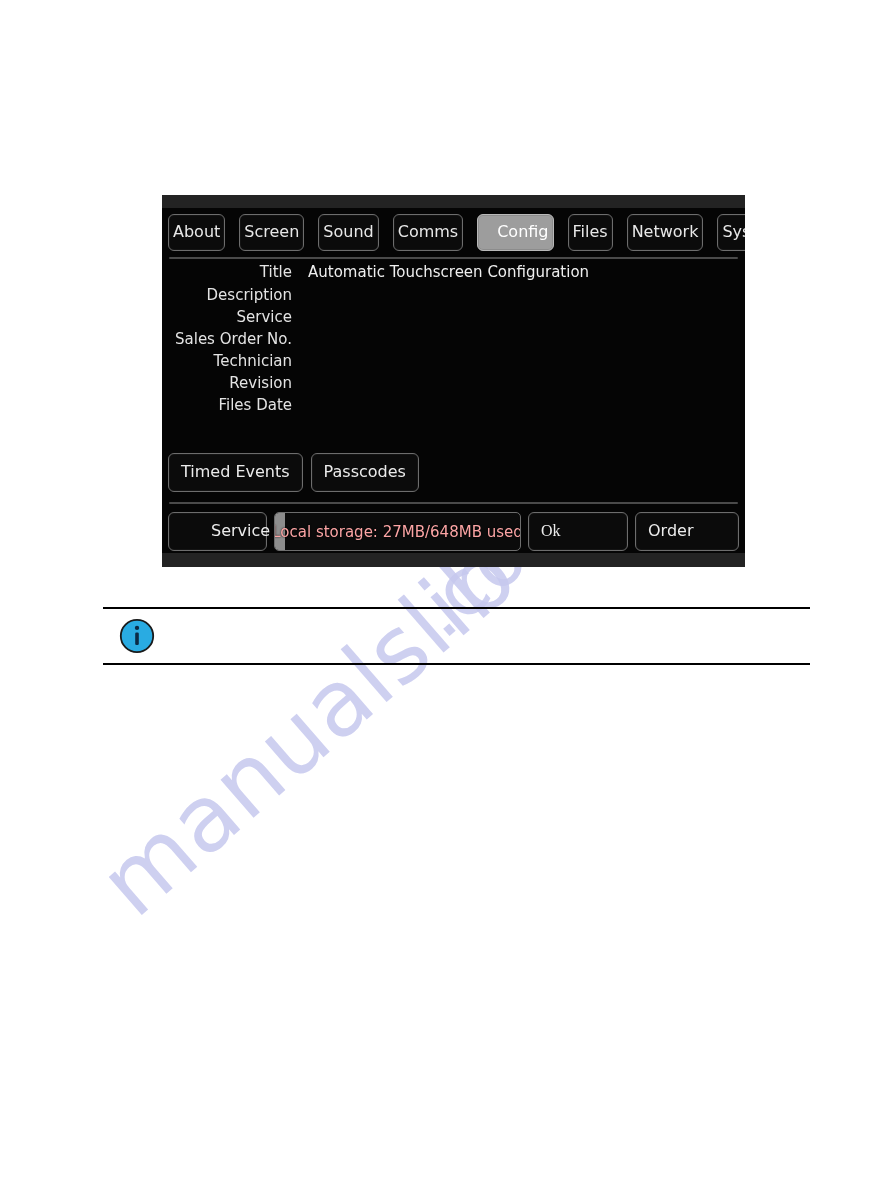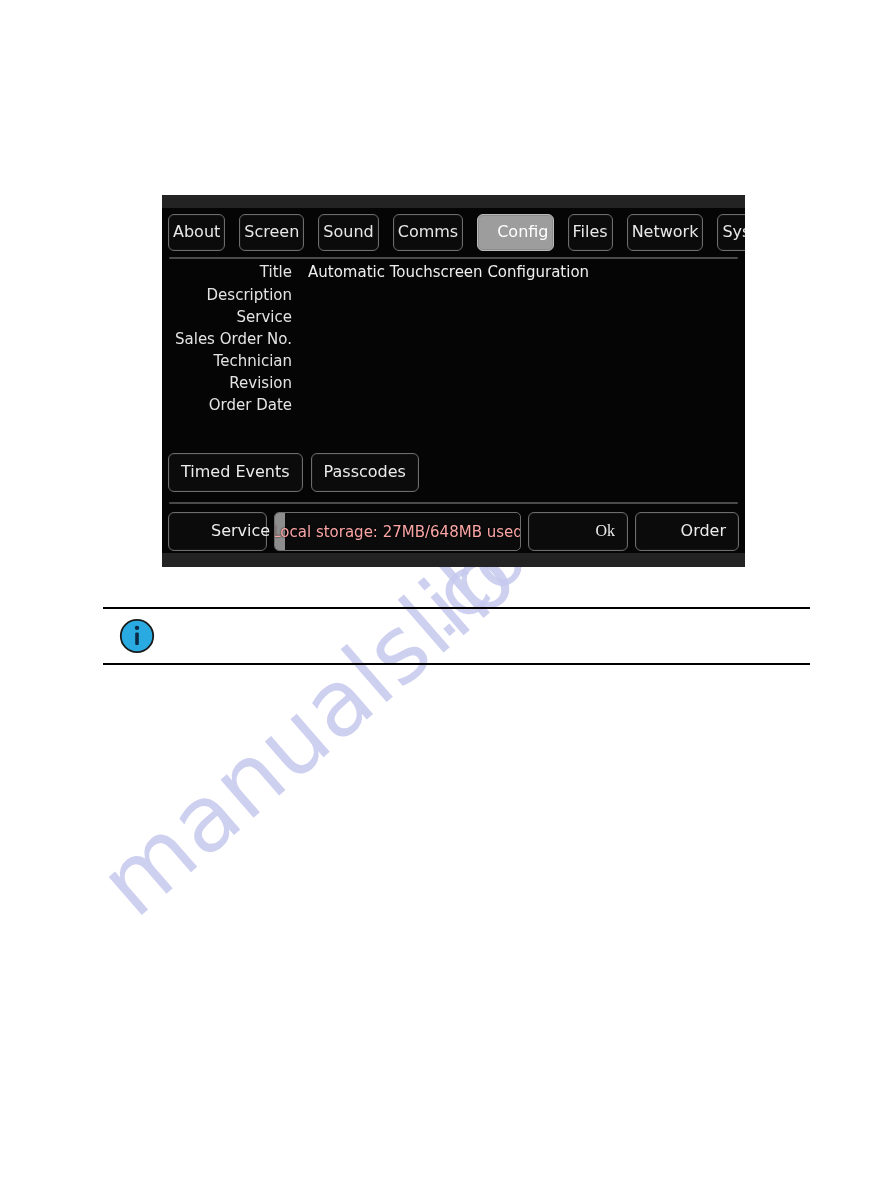--- a/index.html
+++ b/index.html
@@ -151,21 +151,21 @@
 
   
   .btn {
     border: 1px solid #6d6d6d;
     border-radius: 6px;
     background: #0b0b0b;
     color: #ececec;
     font-size: 16px;
     line-height: 1;
     padding: 10px 12px 11px;
-    text-align: right;
+    text-align: left;
     white-space: nowrap;
     box-sizing: border-box;
     box-shadow: inset 0 0 0 1px #141414;
   }
 
   .mid-row {
     display: flex;
     gap: 8px;
     padding-top: 2px;
   }
@@ -303,21 +303,21 @@
         <div class="form-label">Technician</div>
         <div class="form-value"></div>
       </div>
 
       <div class="form-row">
         <div class="form-label">Revision</div>
         <div class="form-value"></div>
       </div>
 
       <div class="form-row">
-        <div class="form-label">Order Date</div>
+        <div class="form-label">Files Date</div>
         <div class="form-value"></div>
       </div>
 
     </div>
 
     <div class="mid-row">
       <div class="btn">Timed Events</div>
       <div class="btn">Passcodes</div>
     </div>
 

